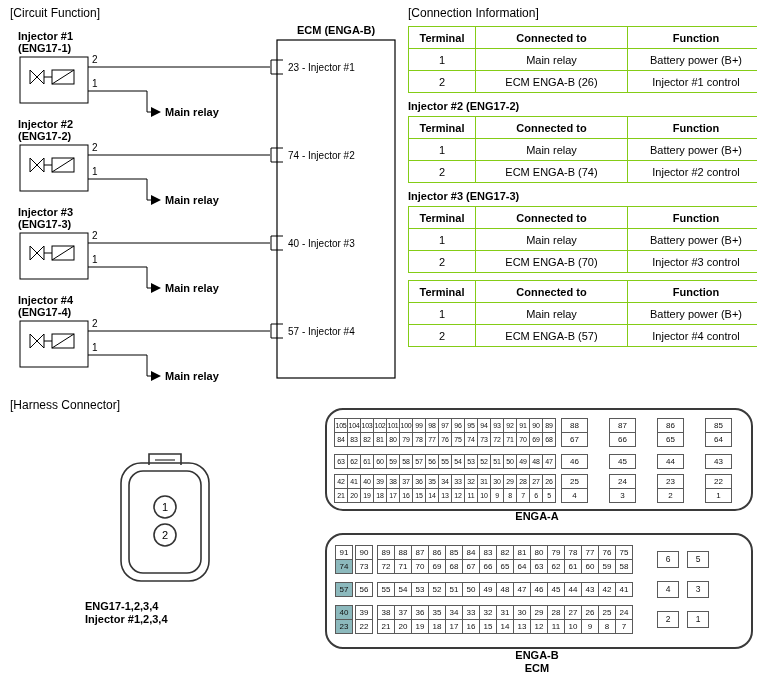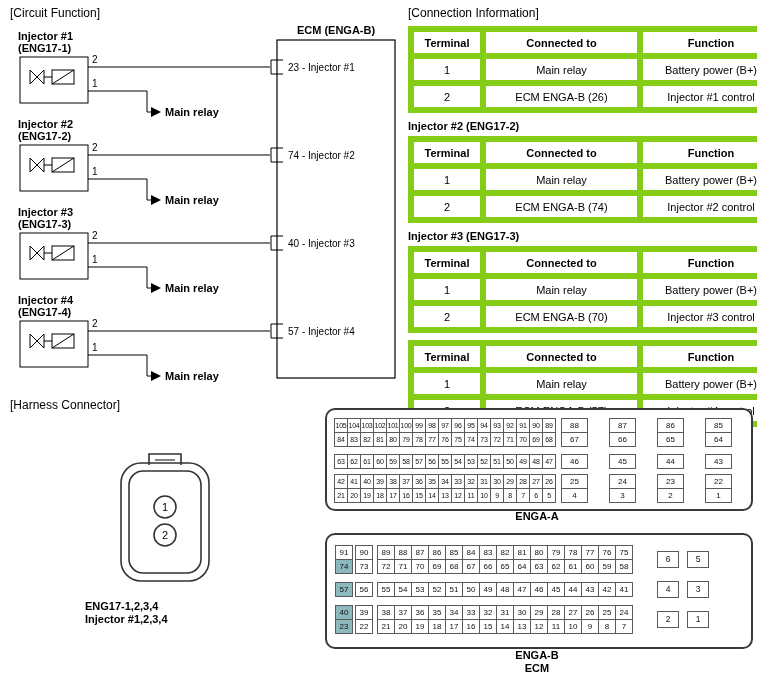--- a/index.html
+++ b/index.html
@@ -4,42 +4,42 @@
 <style>
   html,body{margin:0;padding:0}
   body{width:757px;height:690px;background:#fff;font-family:"Liberation Sans","DejaVu Sans",sans-serif;color:#000;position:relative;overflow:hidden}
   .sec-label{position:absolute;font-size:12px;color:#000}
 
   
   #conn-tables{position:absolute;left:408px;top:26px;width:341px}
   .conn-block{margin-bottom:7px}
   .tbl-title{font-size:11px;font-weight:bold;line-height:13px;margin-bottom:3px}
   table.conn{border-collapse:collapse;table-layout:fixed;width:341px}
-  table.conn th,table.conn td{border:6px solid #84cc16;height:21px;font-size:11px;text-align:center;padding:0 2px;white-space:nowrap;overflow:hidden}
+  table.conn th,table.conn td{border:1px solid #84cc16;height:21px;font-size:11px;text-align:center;padding:0 2px;white-space:nowrap;overflow:hidden}
   table.conn th{font-weight:bold}
   table.conn .c0{width:62px}
   table.conn .c1{width:147px}
   table.conn .c2{width:132px}
 
   
   #circuit-svg{position:absolute;left:0;top:20px}
   #circuit-svg text{font-family:"Liberation Sans",sans-serif;font-size:10.5px;fill:#000;stroke:none}
   #circuit-svg text.bold{font-weight:bold;font-size:11px}
   #circuit-svg text.small{font-size:10px}
   #circuit-svg text.pin{font-size:10px}
 
   
   #harness-svg{position:absolute;left:95px;top:447px}
   #harness-svg text.pin-num{font-family:"Liberation Sans",sans-serif;font-size:11px;fill:#000}
   .caption{position:absolute;left:85px;width:160px;font-weight:bold;font-size:11px}
   #harness-caption1{top:600px}
   #harness-caption2{top:613px}
 
   
-  .grid-box{position:absolute;background:#fff;border:2px solid #3a3a3a;border-radius:10px}
+  .grid-box{position:absolute;background:#fff;border:2px solid #3a3a3a;border-radius:18px}
   #enga-a{left:325px;top:408px;width:424px;height:99px}
   #enga-b{left:325px;top:533px;width:424px;height:112px}
   .strip{position:absolute;display:flex}
   .pcell{box-sizing:border-box;border:1px solid #5a5a5a;background:#fff;text-align:center;color:#111}
   .strip .pcell{margin-left:-1px}
   .strip .pcell:first-child{margin-left:0}
   .pa{width:14px;height:15px;font-size:7px;line-height:13px;letter-spacing:-0.2px}
   .sa{position:absolute;width:27px;height:15px;font-size:8px;line-height:13px}
   .pb{width:18px;height:15px;font-size:8px;line-height:13px}
   .solo{position:absolute}

